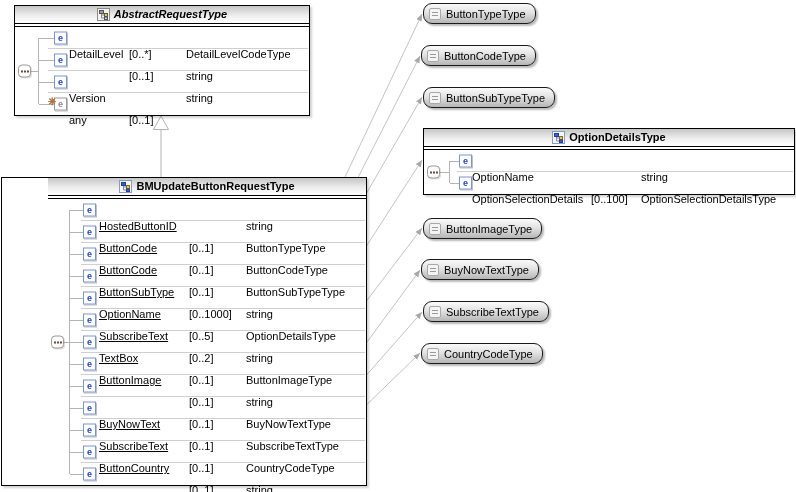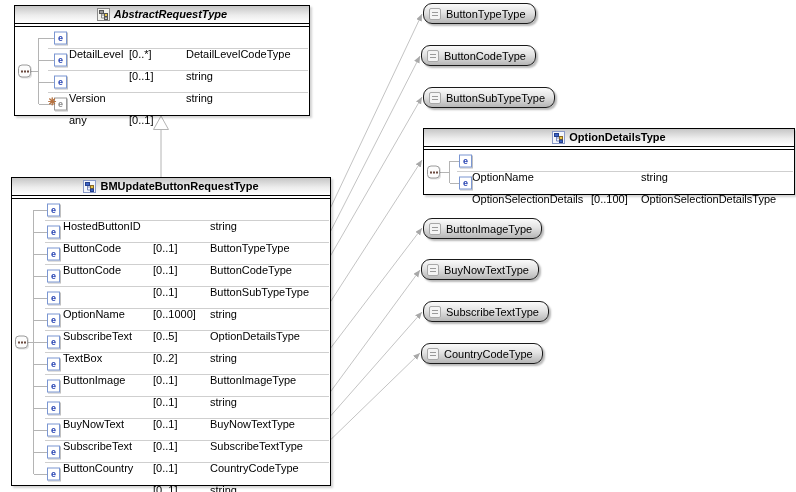--- a/index.html
+++ b/index.html
@@ -47,35 +47,35 @@
   .m-abs .row::before{left:24px;width:15px;}
   .m-abs .eicon{left:39px;}
   .m-abs .c-name{left:54px;}
   .m-abs .c-card{left:114px;}
   .m-abs .c-type{left:171px;}
 
   .m-main .ct-body .trunk{left:21px;}
   .m-main .ooo-link{left:16px;width:6px;}
   .m-main .row::before{left:22px;width:13px;}
   .m-main .eicon{left:35px;}
-  .m-main .c-name{left:51px;}
+  .m-main .c-name{left:51px;text-decoration:underline;}
   .m-main .c-card{left:141px;}
   .m-main .c-type{left:198px;}
 
   .m-opt .ct-body .trunk{left:25px;}
   .m-opt .ooo-link{left:16px;width:10px;}
   .m-opt .row::before{left:26px;width:9px;}
   .m-opt .eicon{left:35px;}
   .m-opt .c-name{left:48px;}
   .m-opt .c-card{left:167px;}
   .m-opt .c-type{left:217px;}
 
   #box-abstract{left:14px;top:5px;width:294px;}
   #box-abstract .ct-header .ttl{font-style:italic;}
-  #box-main{left:11px;top:177px;width:318px;}
+  #box-main{left:1px;top:177px;width:318px;padding-left:46px;}
   #box-option{left:423px;top:128px;width:370px;}
 
   
   .st{position:absolute;z-index:2;height:21px;box-sizing:border-box;border:1px solid #1a1a1a;
       border-radius:9px;display:inline-flex;align-items:center;gap:5px;padding:0 9px 0 5px;
       background:linear-gradient(180deg,#fafafa 0%,#e3e3e3 45%,#b6b6b6 100%);
       box-shadow:2px 2px 2px rgba(0,0,0,0.28);white-space:nowrap;}
   .sticon{position:relative;width:12px;height:12px;box-sizing:border-box;border:1px solid #a8a8a8;
       border-radius:2px;background:#f4f4f4;flex:0 0 auto;}
   .sticon::before,.sticon::after{content:'';position:absolute;left:2px;right:2px;border-top:1px solid #9a9a9a;}
@@ -206,20 +206,21 @@
 
         <div class="row element">
           <span class="eicon"></span>
           <span class="cell c-name">ButtonCode</span>
           <span class="cell c-card">[0..1]</span>
           <span class="cell c-type">ButtonCodeType</span>
         </div>
 
         <div class="row element">
           <span class="eicon"></span>
+          <span class="cell c-name">ButtonSubType</span>
           <span class="cell c-card">[0..1]</span>
           <span class="cell c-type">ButtonSubTypeType</span>
         </div>
 
         <div class="row element">
           <span class="eicon"></span>
           <span class="cell c-name">OptionName</span>
           <span class="cell c-card">[0..1000]</span>
           <span class="cell c-type">string</span>
         </div>

